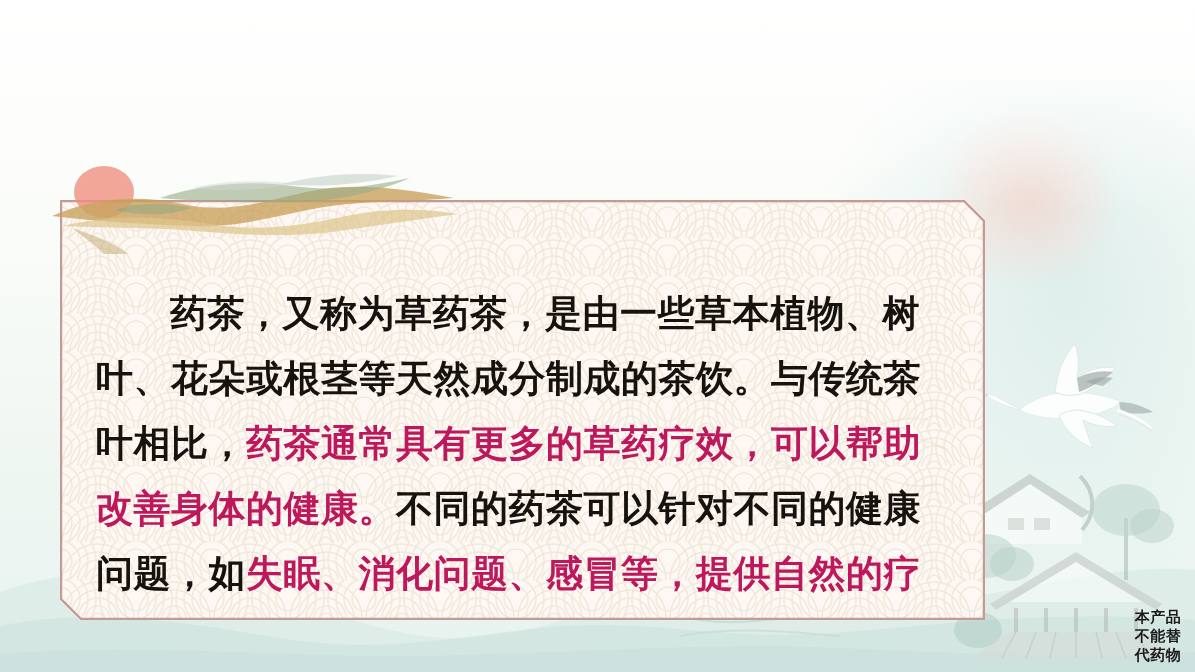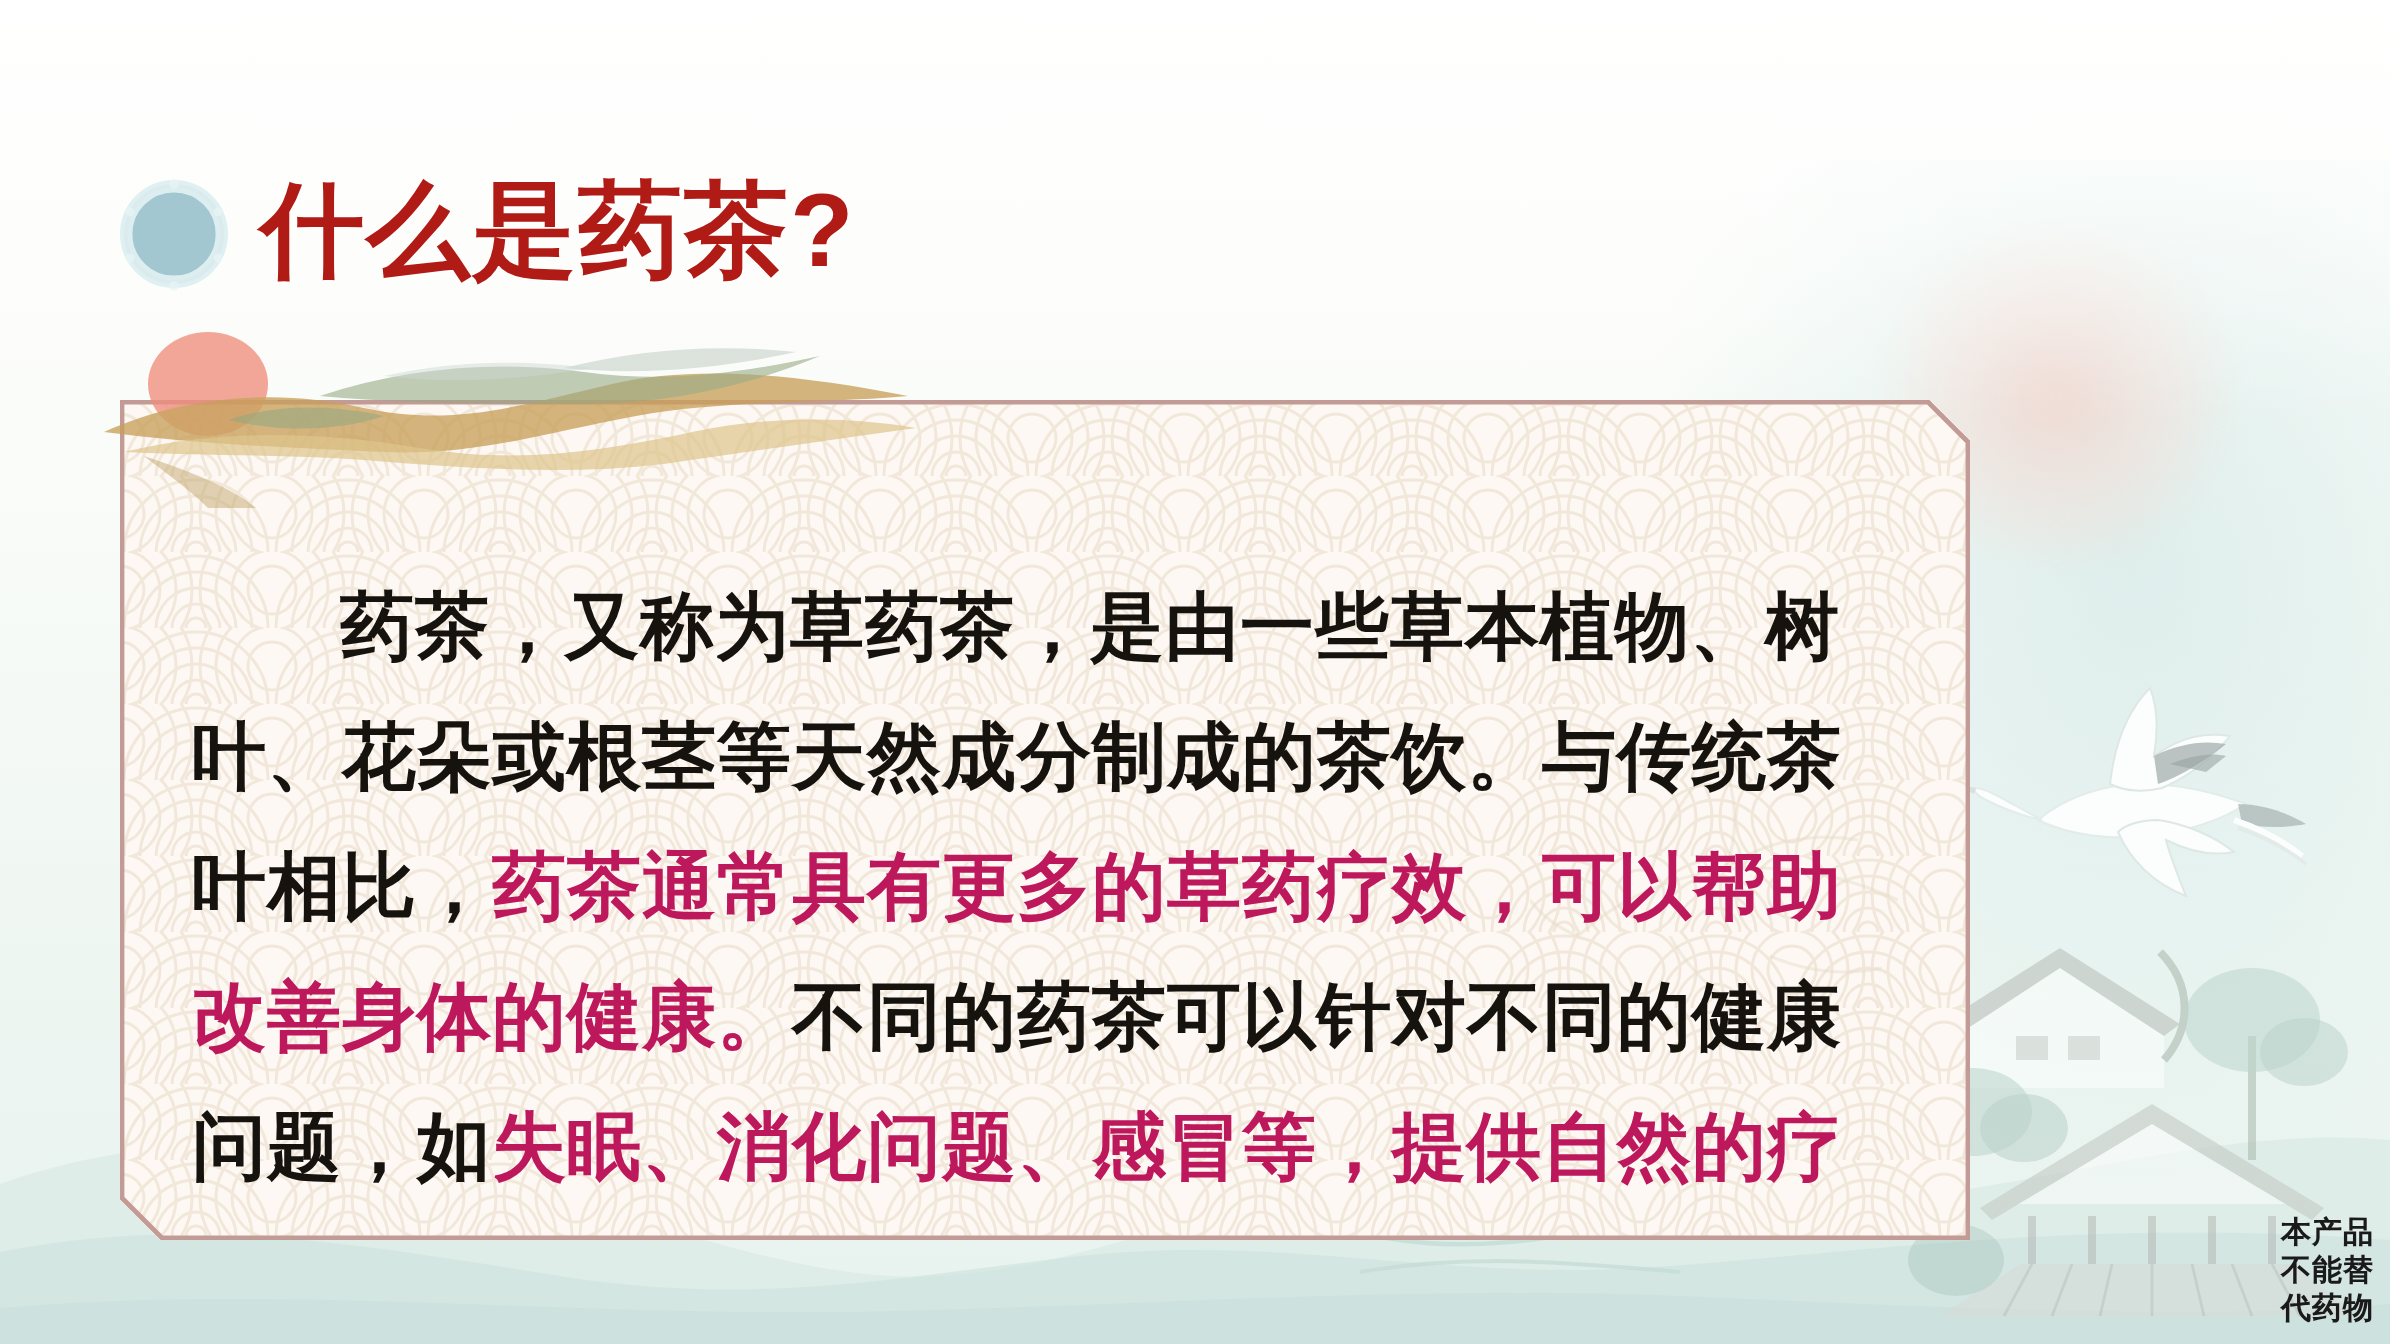--- a/index.html
+++ b/index.html
@@ -173,21 +173,21 @@
 
   
   .disclaimer {
     position: absolute;
     right: 8px; bottom: 8px;
     z-index: 8;
     font-size: 15px;
     line-height: 19px;
     font-weight: 700;
     color: #1a1a1a;
-    text-align: right;
+    text-align: center;
     width: 58px;
     letter-spacing: 0.5px;
   }
 </style>
 </head>
 <body>
 
 <div class="slide">
 
   <div class="bg-base"></div>
@@ -271,39 +271,20 @@
           <path d="M166,180 L172,206"></path>
             <path d="M186,180 L196,206"></path>
           <path d="M206,180 L220,206"></path>
         </g>
 
         <ellipse cx="48" cy="178" rx="24" ry="18" fill="#93b7ab" opacity="0.52"></ellipse>
       </g>
     </svg>
   </div>
 
-  <div class="title-row">
-    <div class="title-seal">
-      <svg viewBox="0 0 58 58" width="58" height="58">
-        <circle cx="29" cy="29" r="26" fill="#cfe4e8" opacity="0.75"></circle>
-        <circle cx="29" cy="29" r="22" fill="#9cc3cc" opacity="0.9"></circle>
-        <circle cx="29" cy="29" r="22" fill="none" stroke="#ddeef1" stroke-width="2.4"></circle>
-        <circle cx="29" cy="29" r="26" fill="none" stroke="#dff0f2" stroke-width="2"></circle>
-        <g fill="#e8f5f7" opacity="0.75">
-          <circle cx="29" cy="4" r="2.4"></circle>
-          <circle cx="51" cy="18" r="2.2"></circle>
-          <circle cx="51" cy="41" r="2.2"></circle>
-          <circle cx="29" cy="55" r="2.4"></circle>
-          <circle cx="7" cy="41" r="2.2"></circle>
-          <circle cx="7" cy="18" r="2.2"></circle>
-        </g>
-      </svg>
-    </div>
-    <h1 class="slide-title" style="margin:0; color:#b01b16;">什么是药茶?</h1>
-  </div>
 
   <svg class="ink-flourish" viewBox="0 0 420 96">
     <g opacity="0.95">
       <ellipse cx="62" cy="34" rx="30" ry="26" fill="#ef8d7d" opacity="0.82"></ellipse>
       <path d="M10,58 C50,40 96,36 140,46 C186,56 220,44 264,34 C304,25 350,28 412,40
                C366,44 320,42 276,50 C232,58 196,70 150,68 C104,66 56,64 10,58 Z" fill="#c8a05a" opacity="0.82"></path>
       <path d="M20,68 C70,56 120,58 168,66 C216,74 258,68 304,58 C342,50 382,50 416,56
                C372,62 332,68 290,74 C240,80 190,76 140,72 C100,69 58,70 20,68 Z" fill="#dcc286" opacity="0.7"></path>
       <path d="M118,40 C160,26 206,22 250,28 C294,34 330,28 368,20
                C330,36 290,44 248,44 C206,44 160,44 118,40 Z" fill="#96a882" opacity="0.62"></path>

